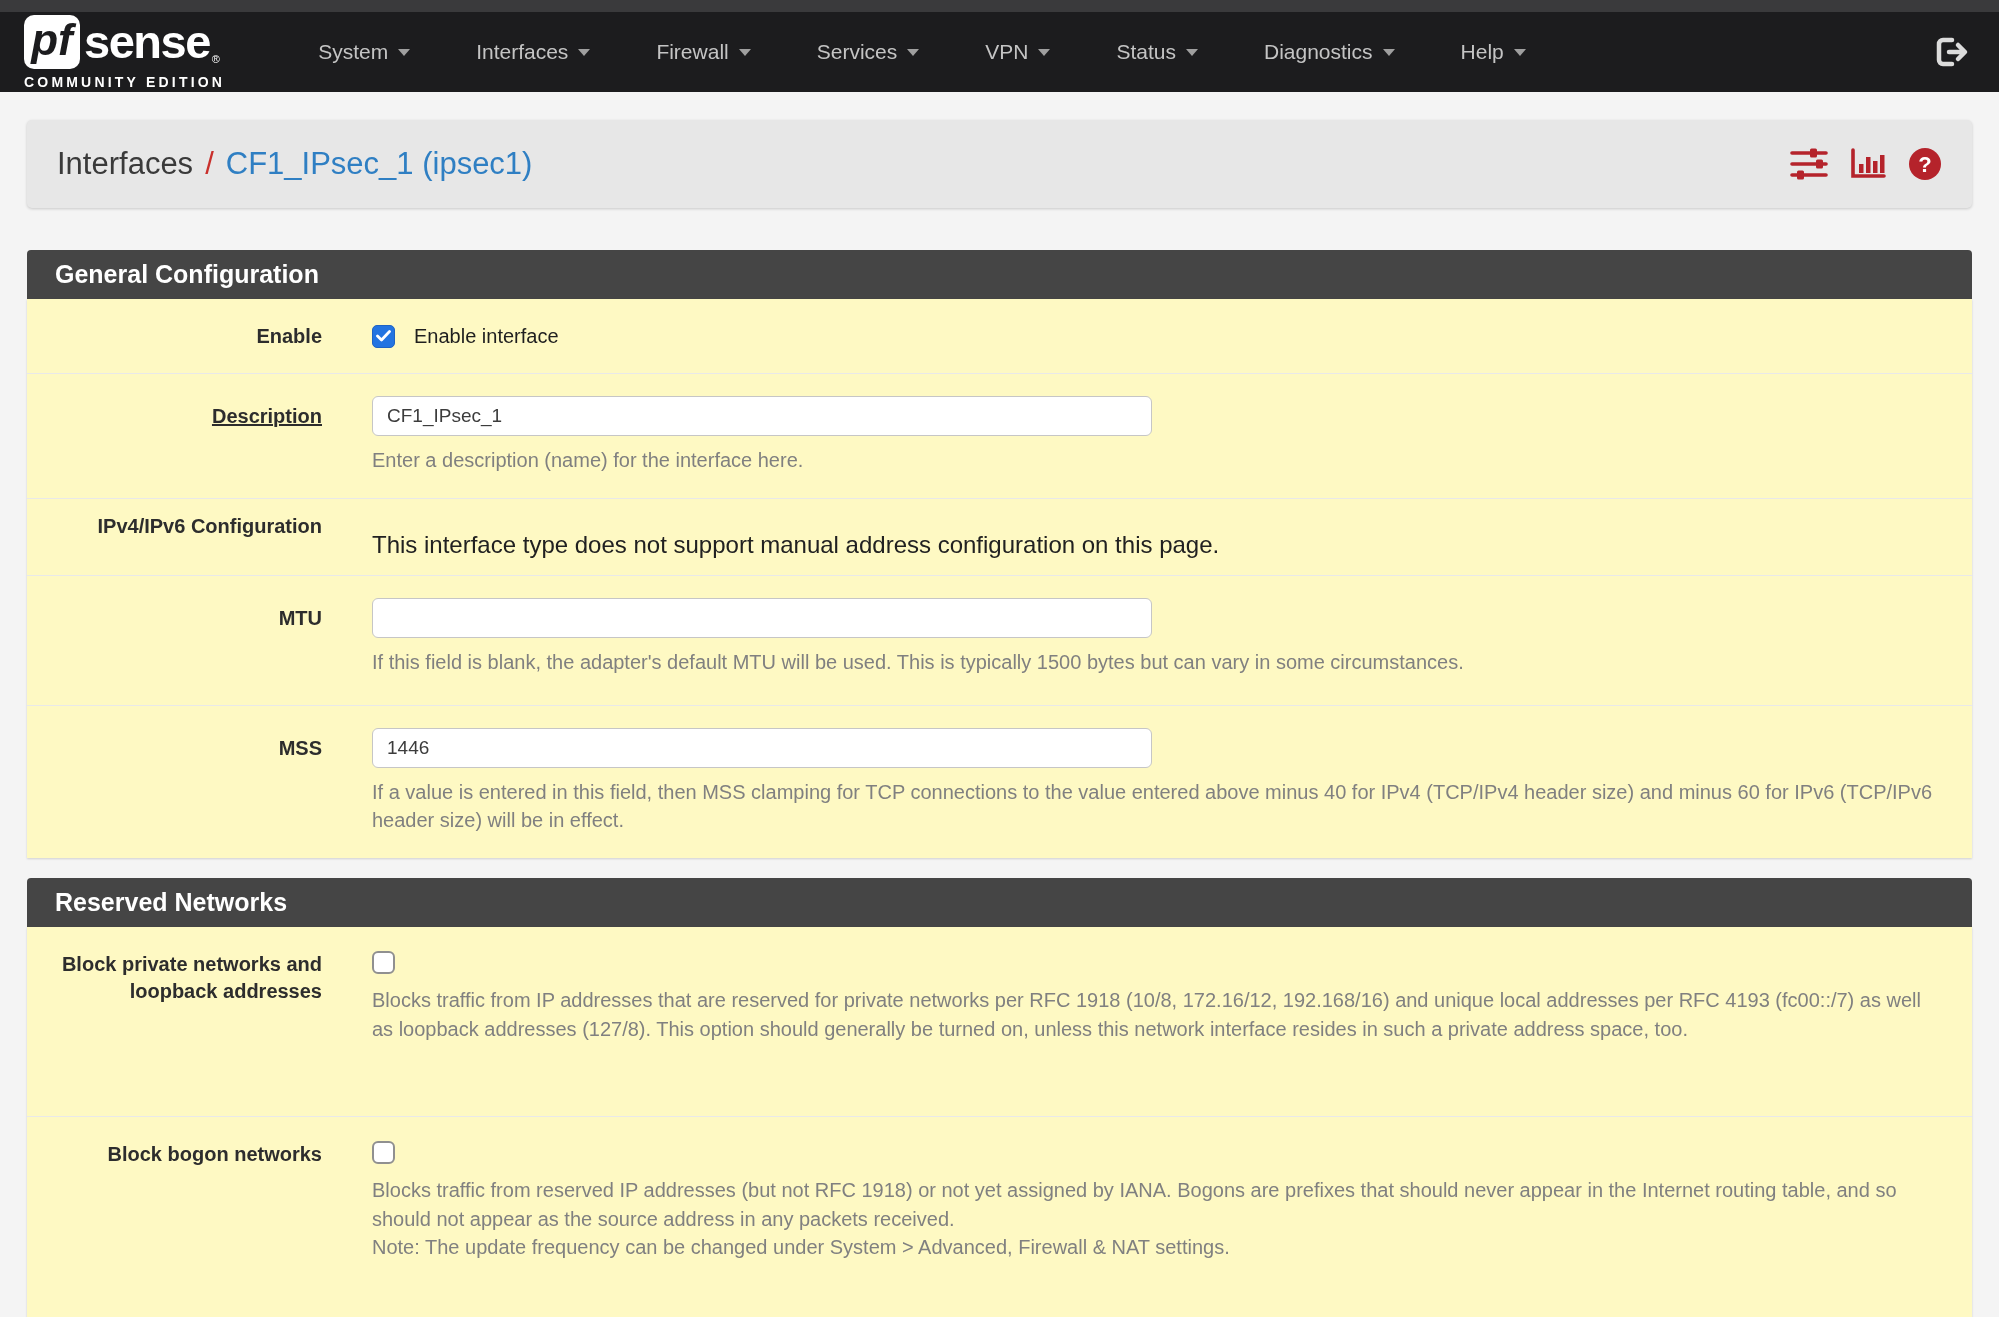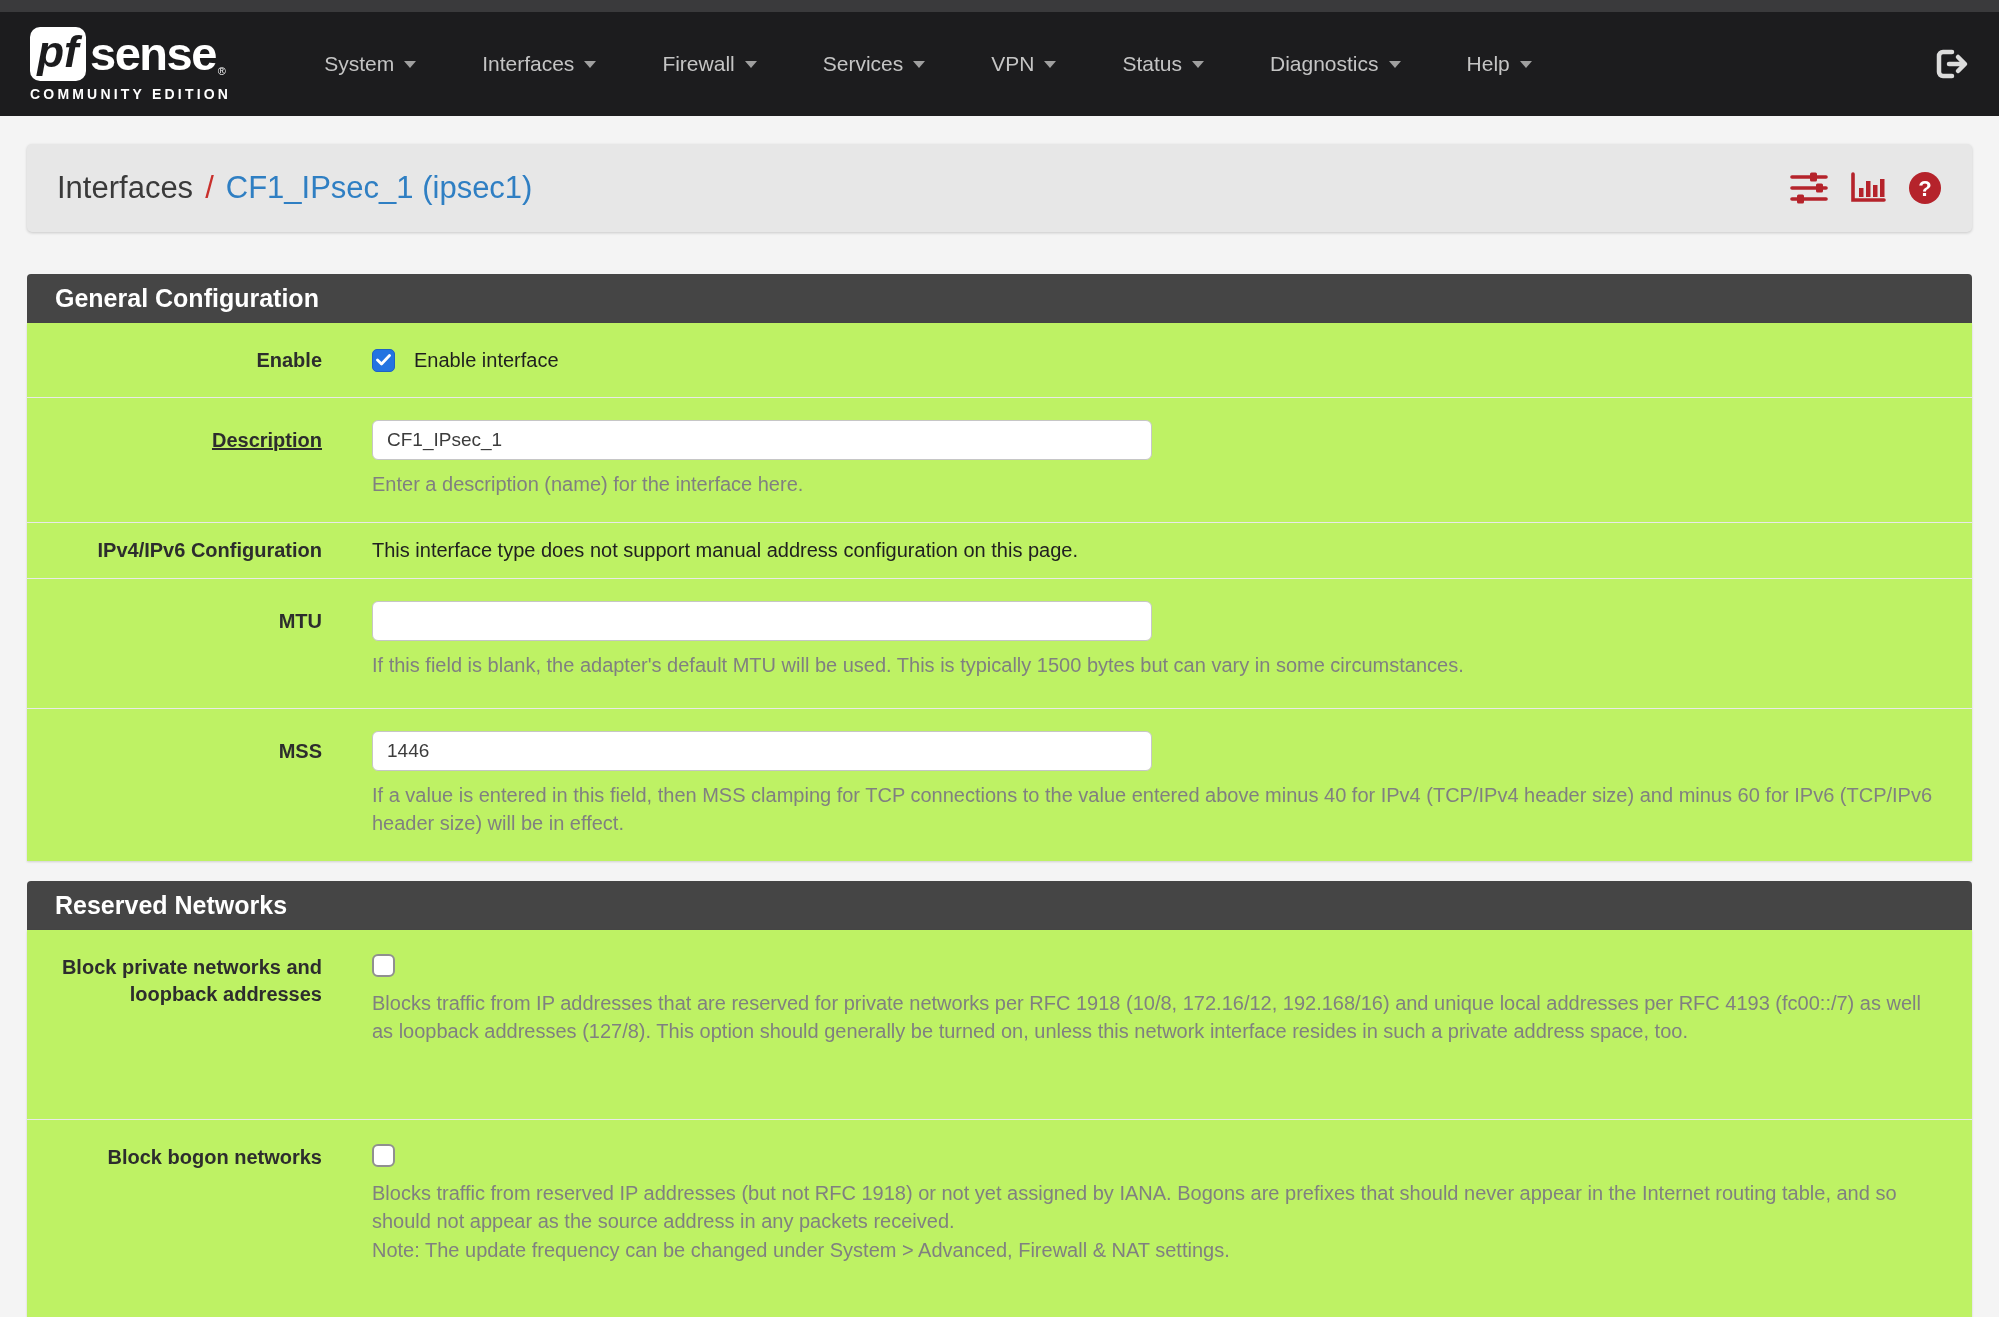--- a/index.html
+++ b/index.html
@@ -4,21 +4,21 @@
 <style>
   * { margin:0; padding:0; box-sizing:border-box; }
   html,body { width:1999px; }
   body { font-family:"Liberation Sans","DejaVu Sans",sans-serif; background:#f4f4f4; }
   .page { width:1999px; height:1317px; background:#f4f4f4; overflow:hidden; position:relative; }
 
   
   .top-strip { height:12px; background:#3a3a3c; }
 
   
-  .navbar { height:104px; background:#1c1c1e; display:flex; align-items:center; padding:0 30px 0 30px; }
+  .navbar { height:80px; background:#1c1c1e; display:flex; align-items:center; padding:0 30px 0 24px; }
   .brand { display:flex; flex-direction:column; cursor:pointer; }
   .brand-row { display:flex; align-items:center; }
   .pf-box { width:56px; height:54px; background:#fff; border-radius:10px; color:#1c1c1e;
             font-style:italic; font-weight:bold; font-size:44px; display:flex; align-items:center;
             justify-content:center; padding-bottom:4px; }
   .brand-sense { font-size:47px; font-weight:bold; color:#fff; letter-spacing:-1.5px; margin-left:4px; line-height:1; }
   .brand-reg { color:#fff; font-size:11px; align-self:flex-end; margin:0 0 4px 2px; }
   .brand-edition { color:#fff; font-size:14px; font-weight:bold; letter-spacing:3.2px; margin-top:5px; white-space:nowrap; }
   .menu { display:flex; align-items:center; margin-left:60px; list-style:none; height:100%; }
   .menu-item { padding:0 33px; height:100%; display:flex; align-items:center; gap:10px;
@@ -38,21 +38,21 @@
   .bc-page { color:#2f7fc3; text-decoration:none; cursor:pointer; }
   .bc-icons { display:flex; align-items:center; gap:22px; }
   .bc-icon { cursor:pointer; display:flex; align-items:center; }
 
   
   .panel { margin:42px 27px 0 27px; }
   .panel + .panel { margin-top:20px; }
   .panel-heading { background:#454545; color:#fff; font-weight:bold; font-size:25px;
                    height:49px; display:flex; align-items:center; padding:0 28px;
                    border-radius:4px 4px 0 0; }
-  .panel-body { background:#bef264; box-shadow:0 1px 2px rgba(0,0,0,.15); }
+  .panel-body { background:#fef9c3; box-shadow:0 1px 2px rgba(0,0,0,.15); }
 
   .form-row { display:flex; align-items:flex-start; border-bottom:1px solid #e9e9e9; padding:22px 28px 22px 0; }
   .form-row:last-child { border-bottom:none; }
   .col-label { width:295px; flex:none; text-align:right; font-weight:bold; font-size:20px;
                color:#2d2d2d; line-height:1.35; }
   .col-content { flex:1; padding-left:50px; min-width:0; }
   .underlined { text-decoration:underline; }
 
   .row-enable { min-height:75px; align-items:center; padding-top:0; padding-bottom:0; }
   .row-description { min-height:125px; }
@@ -68,21 +68,21 @@
   .checkbox { width:23px; height:23px; flex:none; display:flex; align-items:center; justify-content:center; }
   .checkbox.checked { background:#2374e1; border:1px solid #1e63c4; border-radius:5px; }
   .checkbox.unchecked { background:#fff; border:2px solid #909090; border-radius:6px; }
   .checkbox.checked svg { display:block; }
   .check-label { font-size:20px; color:#1f1f1f; }
 
   .text-input { width:780px; height:40px; border:1px solid #c6c6c6; border-radius:6px;
                 padding:16px 14px; font-size:19px; color:#3c3c3c; background:#fff;
                 font-family:"Liberation Sans","DejaVu Sans",sans-serif; outline:none; }
   .help { margin-top:10px; color:#808080; font-size:20px; line-height:1.4; max-width:1580px; }
-  .static-text { font-size:20px; color:#212121; line-height:1.35; }
+  .static-text { font-size:24px; color:#212121; line-height:1.35;margin-top:16px; }
   .help-block { margin-top:12px; }
   .help-block div { color:#808080; font-size:20px; line-height:1.42; max-width:1590px; }
 </style>
 </head>
 <body>
 
 <div class="page">
   <div class="top-strip"></div>
 
   <header class="navbar">

